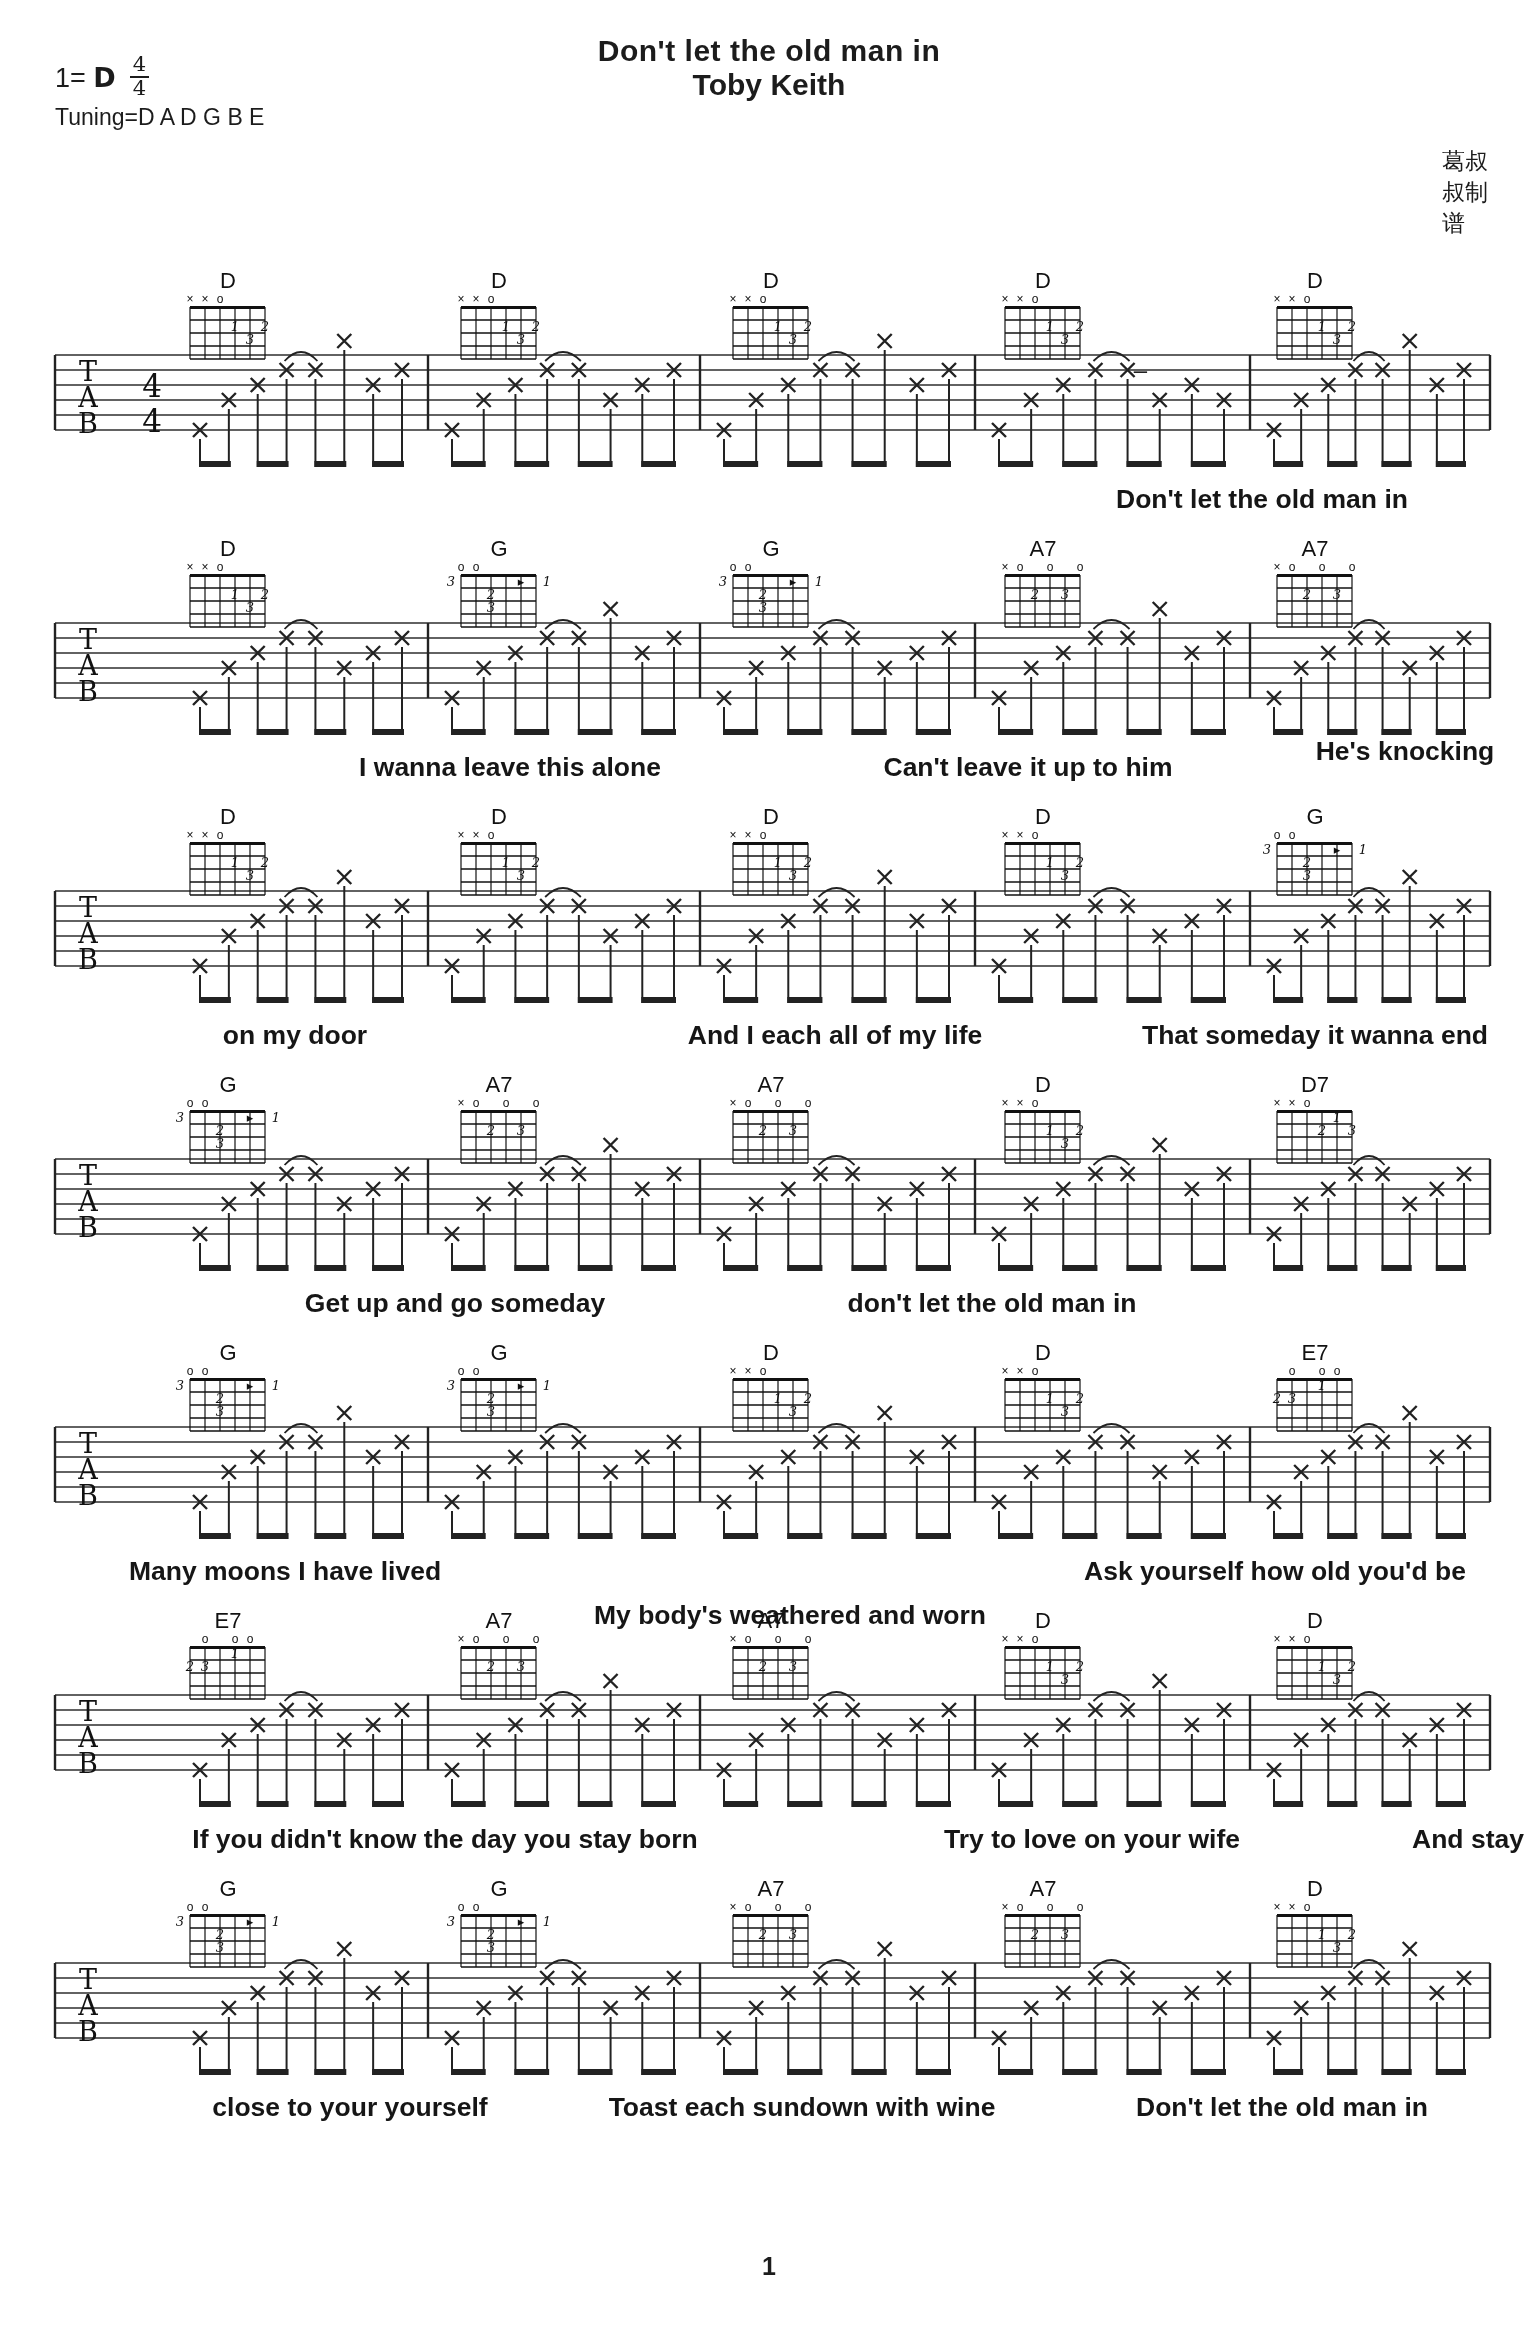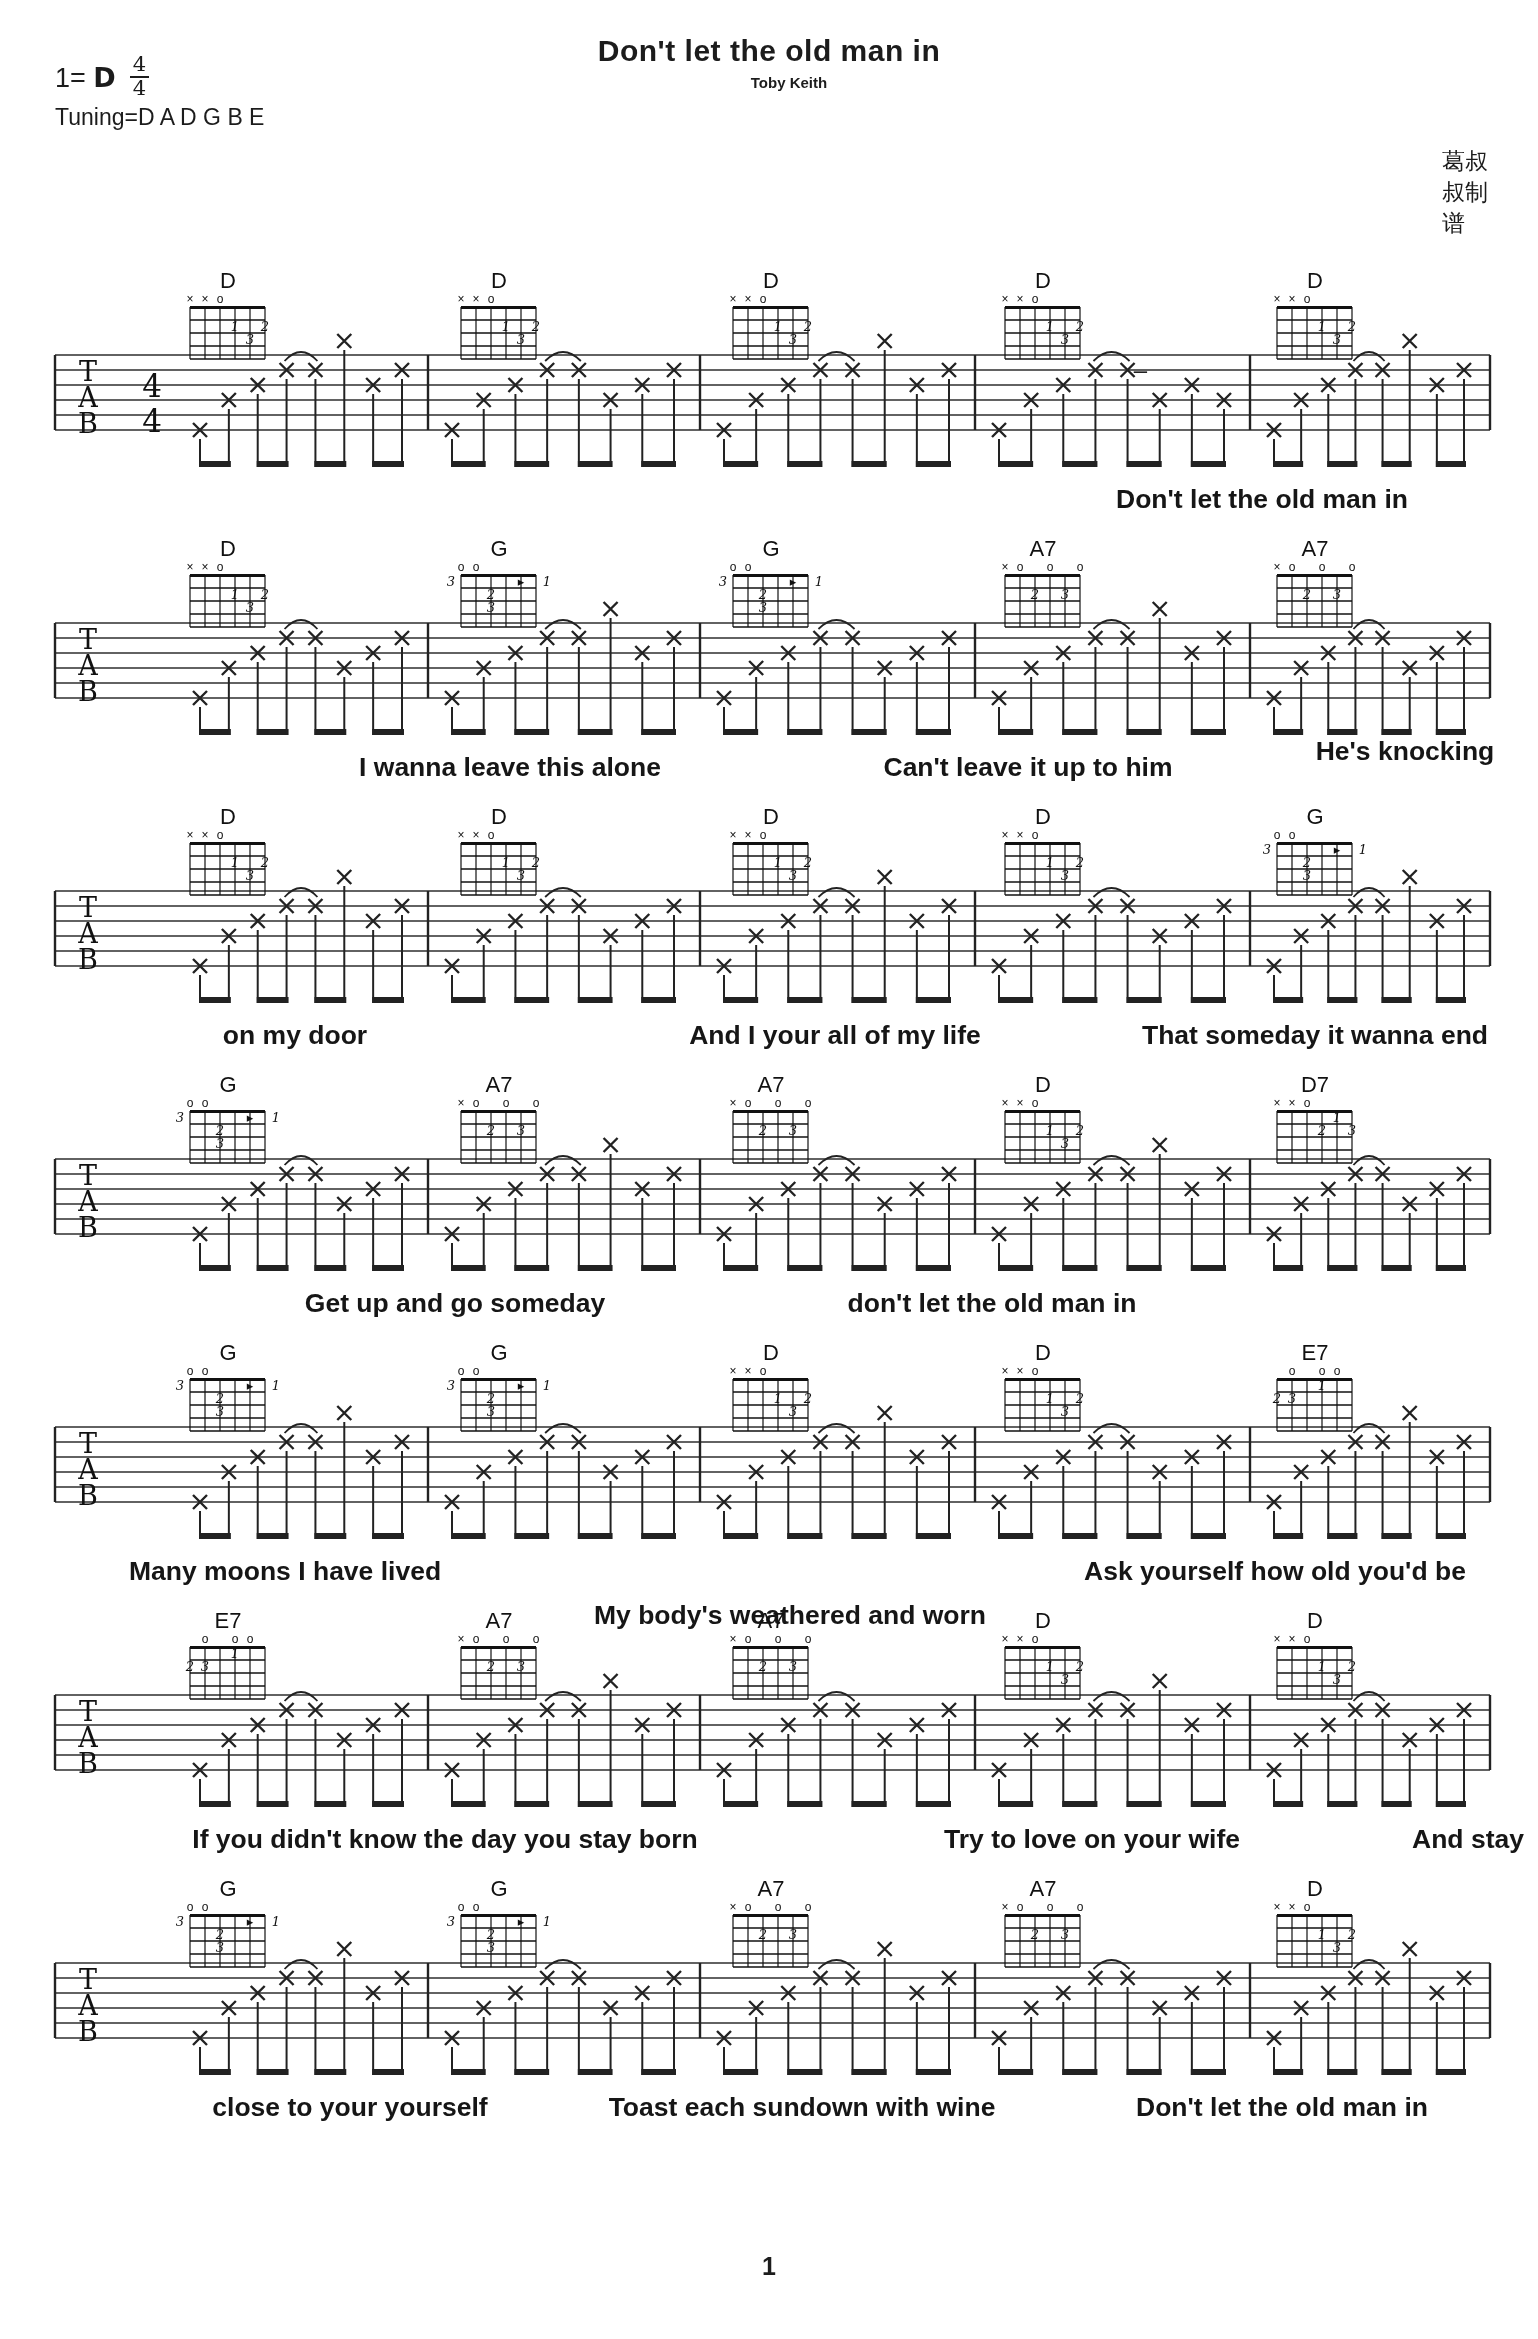--- a/index.html
+++ b/index.html
@@ -4,21 +4,21 @@
 <style>
   html,body{margin:0;padding:0;background:#e8e8e8;}
   #page{
     position:relative;width:1538px;height:2339px;margin:0 auto;
     background:#ffffff;color:#1c1c1c;overflow:hidden;
     font-family:"Liberation Sans",sans-serif;
   }
   .abs{position:absolute;}
   .ctr{transform:translateX(-50%);white-space:nowrap;font-weight:bold;}
   #title{top:34px;left:769px;font-size:30px;letter-spacing:.5px;}
-  #artist{top:74px;left:769px;font-size:15px;margin-left:20px;}
+  #artist{top:68px;left:769px;font-size:30px;}
   #keysig{top:60px;left:55px;font-size:27px;}
   #keysig .frac{display:inline-block;vertical-align:middle;text-align:center;
     font-family:"DejaVu Serif",serif;font-size:21px;line-height:1.0;margin-left:14px;margin-top:-6px;}
   #keysig .frac .top{border-bottom:2px solid #1c1c1c;padding:0 3px 1px 3px;}
   #keysig .keyname{font-weight:bold;font-family:"DejaVu Sans",sans-serif;}
   #tuning{top:104px;left:55px;font-size:23px;}
   #credit{top:146px;left:1490px;transform:translateX(-100%);font-size:23px;
     font-family:"DejaVu Sans",sans-serif;}
   #pagenum{top:2252px;left:769px;font-size:25px;}
   .lyric{font-size:26.5px;color:#161616;}
@@ -740,21 +740,21 @@
           <line x1="60" y1="15" x2="60" y2="67" stroke="#111" stroke-width="1.2"></line>
           <line x1="75" y1="15" x2="75" y2="67" stroke="#111" stroke-width="1.2"></line>
           <text x="-10" y="25.5" text-anchor="middle" font-style="italic" font-size="13" fill="#111" font-family="DejaVu Serif,serif">3</text>
           <text x="60" y="25.5" text-anchor="middle" font-style="italic" font-size="13" fill="#111" font-family="DejaVu Serif,serif">▸</text>
           <text x="86" y="25.5" text-anchor="middle" font-style="italic" font-size="13" fill="#111" font-family="DejaVu Serif,serif">1</text>
           <text x="30" y="38.5" text-anchor="middle" font-style="italic" font-size="13" fill="#111" font-family="DejaVu Serif,serif">2</text>
           <text x="30" y="51.5" text-anchor="middle" font-style="italic" font-size="13" fill="#111" font-family="DejaVu Serif,serif">3</text>
         </svg>
       </div>
       <div class="abs ctr lyric" style="left:295px;top:1020px">on my door</div>
-      <div class="abs ctr lyric" style="left:835px;top:1020px">And I your all of my life</div>
+      <div class="abs ctr lyric" style="left:835px;top:1020px">And I each all of my life</div>
       <div class="abs ctr lyric" style="left:1315px;top:1020px">That someday it wanna end</div>
       <svg class="sys-svg" style="top:1074px" width="1538" height="250" viewBox="0 0 1538 250">
         <line x1="55" y1="85" x2="1490" y2="85" stroke="#2e2e2e" stroke-width="1.6"></line>
         <line x1="55" y1="100" x2="1490" y2="100" stroke="#2e2e2e" stroke-width="1.6"></line>
         <line x1="55" y1="115" x2="1490" y2="115" stroke="#2e2e2e" stroke-width="1.6"></line>
         <line x1="55" y1="130" x2="1490" y2="130" stroke="#2e2e2e" stroke-width="1.6"></line>
         <line x1="55" y1="145" x2="1490" y2="145" stroke="#2e2e2e" stroke-width="1.6"></line>
         <line x1="55" y1="160" x2="1490" y2="160" stroke="#2e2e2e" stroke-width="1.6"></line>
         <line x1="55" y1="85" x2="55" y2="160" stroke="#222" stroke-width="2.4"></line>
         <line x1="428" y1="85" x2="428" y2="160" stroke="#222" stroke-width="2.4"></line>

